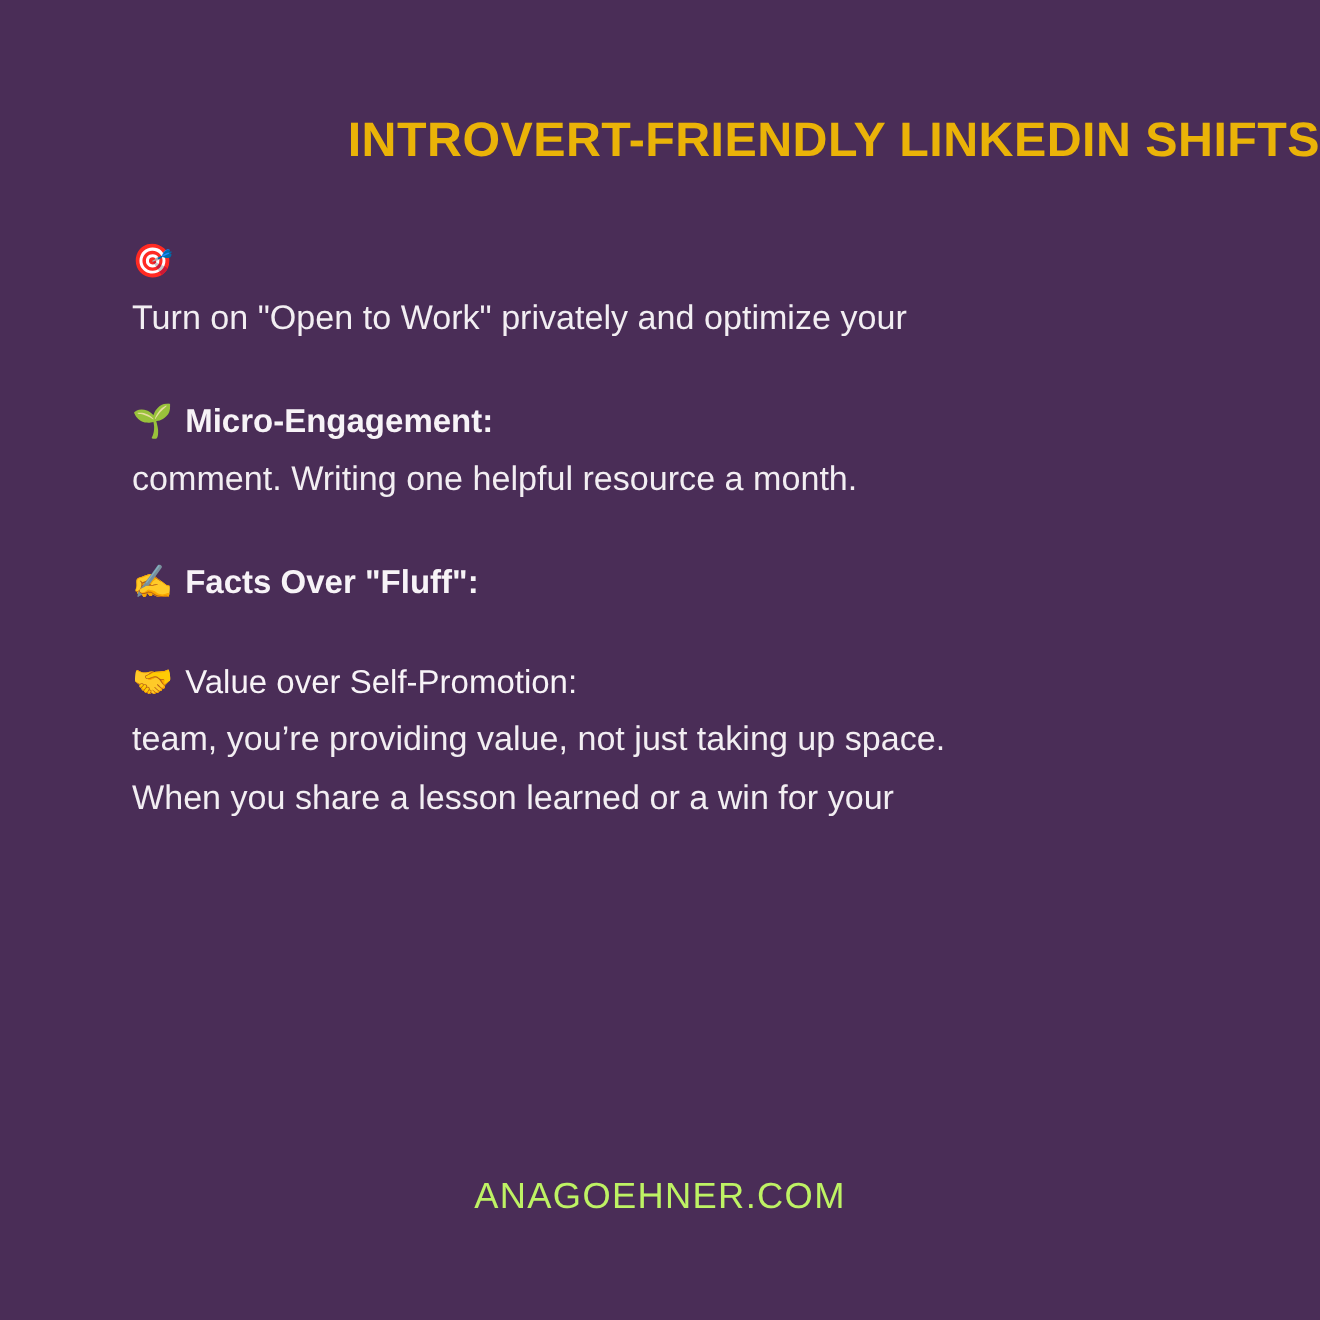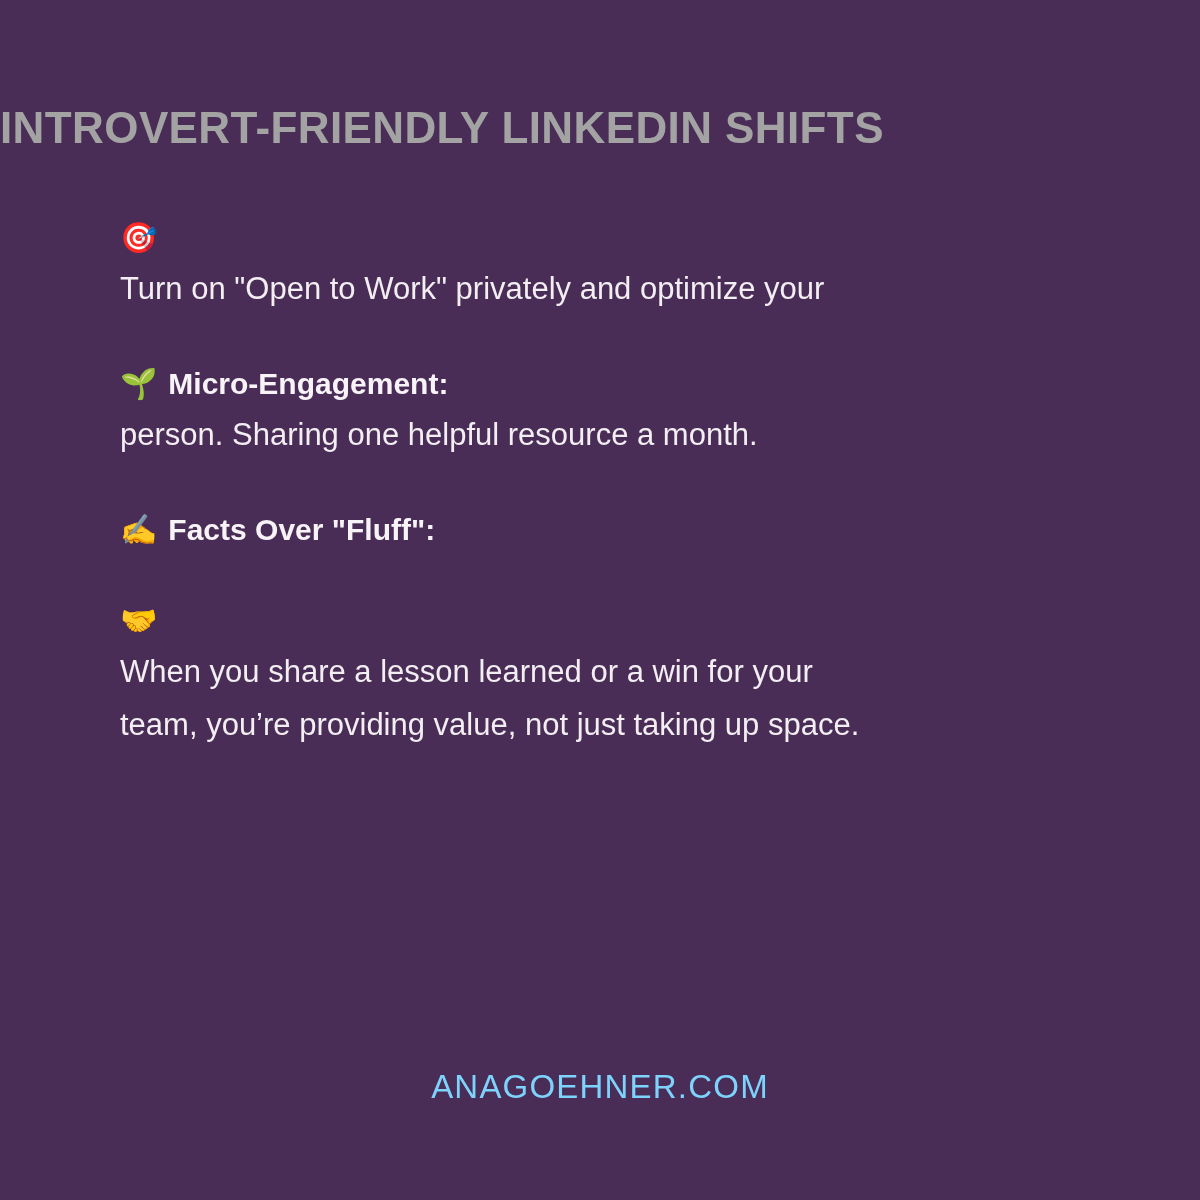--- a/index.html
+++ b/index.html
@@ -21,22 +21,22 @@
     height: 1200px;
     background: #4A2D57;
     box-sizing: border-box;
   }
 
   .title {
     position: absolute;
     top: 104px;
     left: 0;
     width: 1200px;
-    text-align: left;
-    color: #a3a3a3;
+    text-align: right;
+    color: #eab308;
     font-family: "Liberation Sans", sans-serif;
     font-weight: bold;
     font-size: 44px;
     letter-spacing: 0.4px;
     line-height: 1.1;
     white-space: nowrap;
   }
 
   .sections {
     position: absolute;
@@ -91,21 +91,21 @@
     display: block;
     white-space: nowrap;
   }
 
   .footer {
     position: absolute;
     top: 1068px;
     left: 0;
     width: 1200px;
     text-align: center;
-    color: #7dd3fc;
+    color: #bef264;
     font-family: "Liberation Sans", sans-serif;
     font-size: 33px;
     font-weight: normal;
     letter-spacing: 1.2px;
     white-space: nowrap;
   }
 </style>
 </head>
 <body>
 
@@ -123,40 +123,41 @@
         <span class="line">Turn on "Open to Work" privately and optimize your</span>
       </div>
     </div>
 
     <div class="section">
       <div class="section-heading">
         <span class="section-emoji">🌱</span>
         <span>Micro-Engagement:</span>
       </div>
       <div class="section-body">
-        <span class="line">person. Sharing one helpful resource a month.</span>
+        <span class="line">comment. Writing one helpful resource a month.</span>
       </div>
     </div>
 
     <div class="section">
       <div class="section-heading">
         <span class="section-emoji">✍️</span>
         <span>Facts Over "Fluff":</span>
       </div>
       <div class="section-body">
       </div>
     </div>
 
     <div class="section">
       <div class="section-heading light">
         <span class="section-emoji">🤝</span>
+        <span>Value over Self-Promotion:</span>
       </div>
       <div class="section-body">
+        <span class="line">team, you’re providing value, not just taking up space.</span>
         <span class="line">When you share a lesson learned or a win for your</span>
-        <span class="line">team, you’re providing value, not just taking up space.</span>
       </div>
     </div>
 
   </div>
 
   <div class="footer">ANAGOEHNER.COM</div>
 
 </div>
 
 </body></html>

